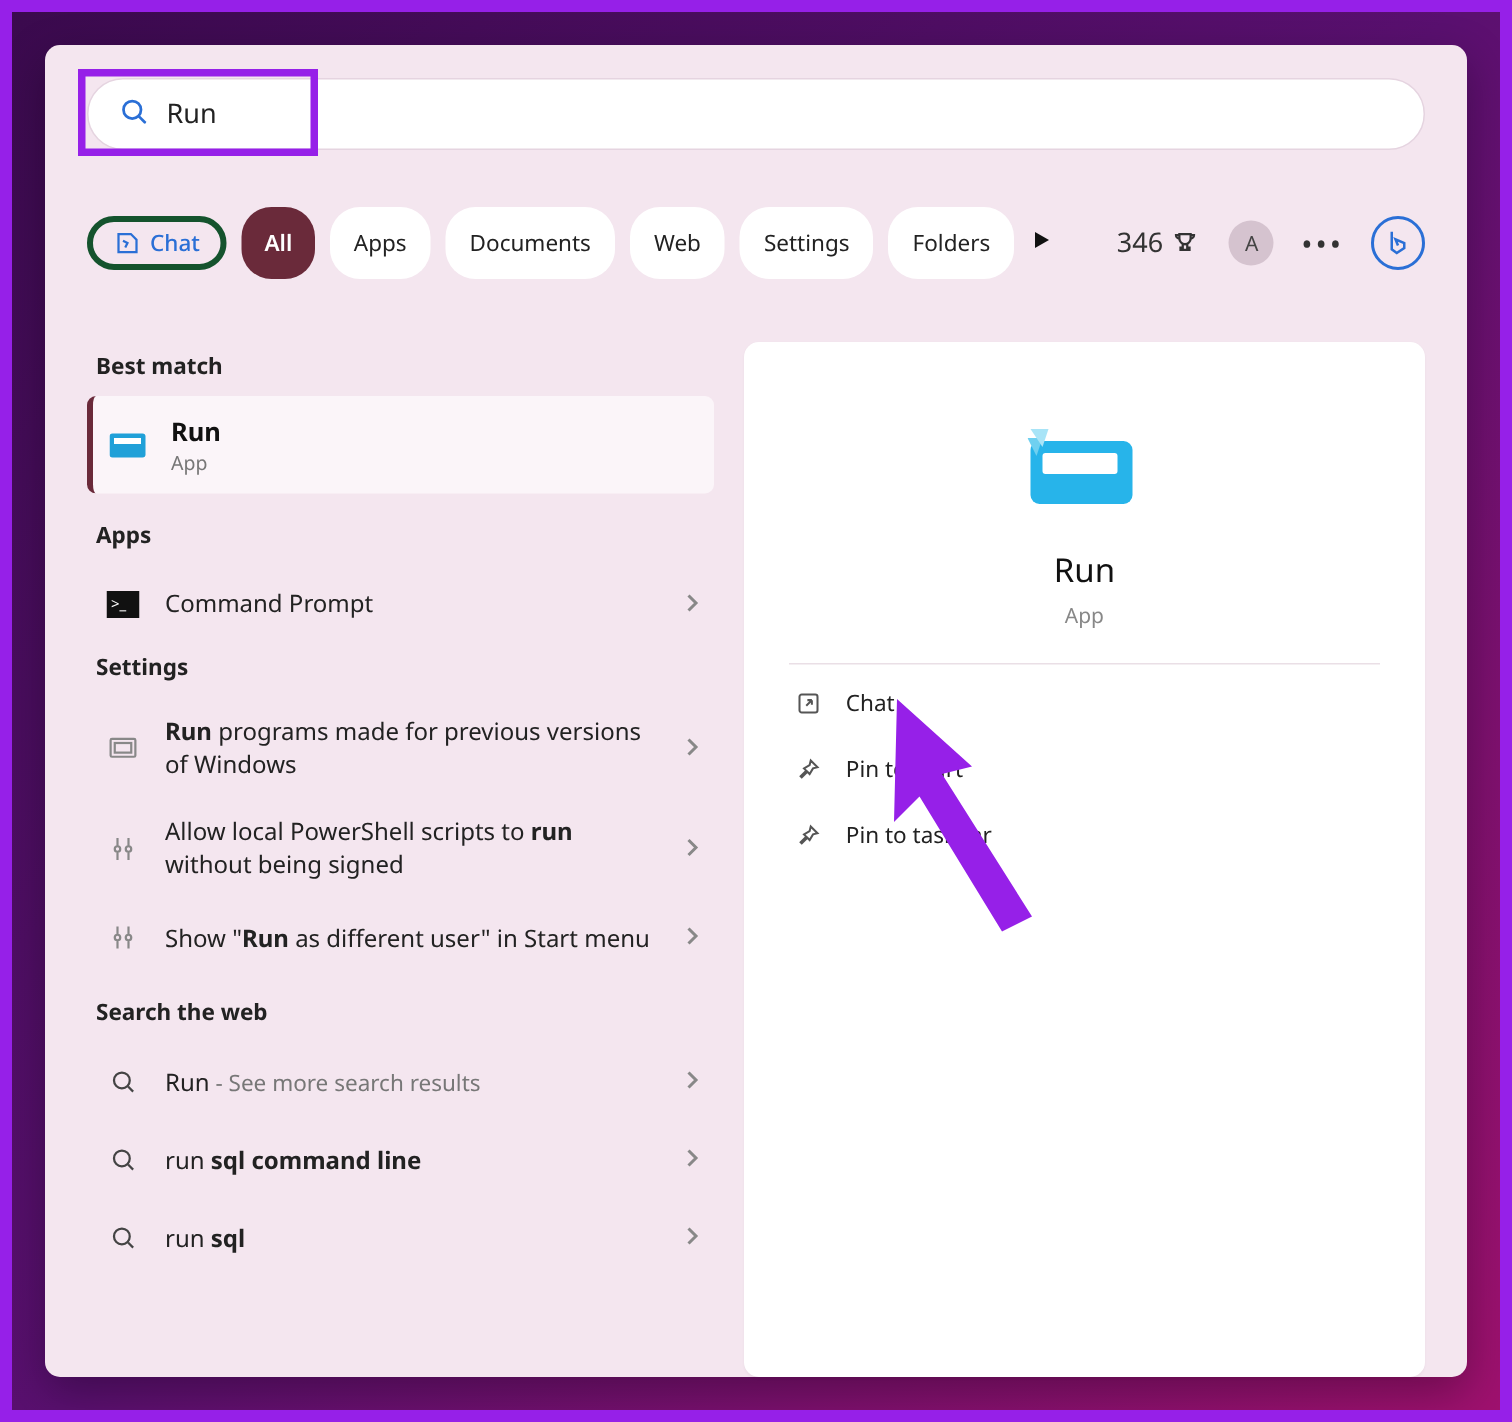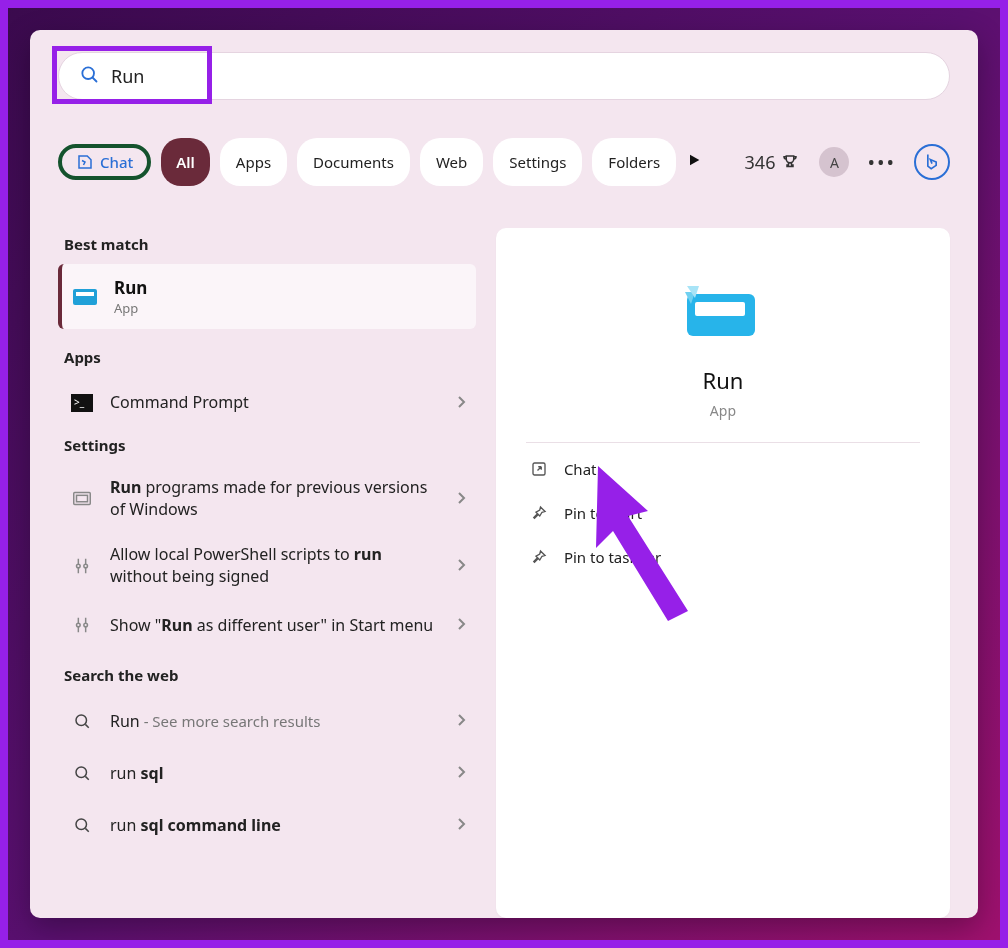--- a/index.html
+++ b/index.html
@@ -297,34 +297,34 @@
             </svg></span>
       </div>
 
       <div class="row">
         <span class="icon-box">
             <svg width="18" height="18" viewBox="0 0 24 24" fill="none" stroke="#444" stroke-width="2">
               <circle cx="11" cy="11" r="7"></circle>
               <line x1="21" y1="21" x2="16.5" y2="16.5"></line>
             </svg>
           </span>
-        <div class="row-text"><span>run </span><b>sql</b><span></span></div>
+        <div class="row-text"><span>run </span><b>sql command line</b><span></span></div>
         <span class="chev"><svg width="10" height="14" viewBox="0 0 10 14" fill="none" stroke="currentColor" stroke-width="2">
               <path d="M3 2l5 5-5 5"></path>
             </svg></span>
       </div>
 
       <div class="row">
         <span class="icon-box">
             <svg width="18" height="18" viewBox="0 0 24 24" fill="none" stroke="#444" stroke-width="2">
               <circle cx="11" cy="11" r="7"></circle>
               <line x1="21" y1="21" x2="16.5" y2="16.5"></line>
             </svg>
           </span>
-        <div class="row-text"><span>run </span><b>sql command line</b><span></span></div>
+        <div class="row-text"><span>run </span><b>sql</b><span></span></div>
         <span class="chev"><svg width="10" height="14" viewBox="0 0 10 14" fill="none" stroke="currentColor" stroke-width="2">
               <path d="M3 2l5 5-5 5"></path>
             </svg></span>
       </div>
 
     </div>
 
     <div class="right-col">
       <div class="preview">
         <span class="run-icon-big">

